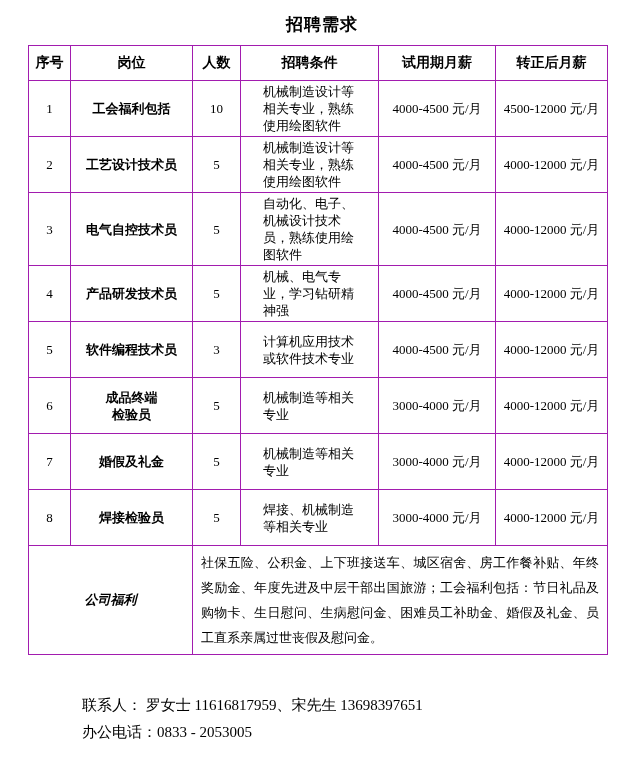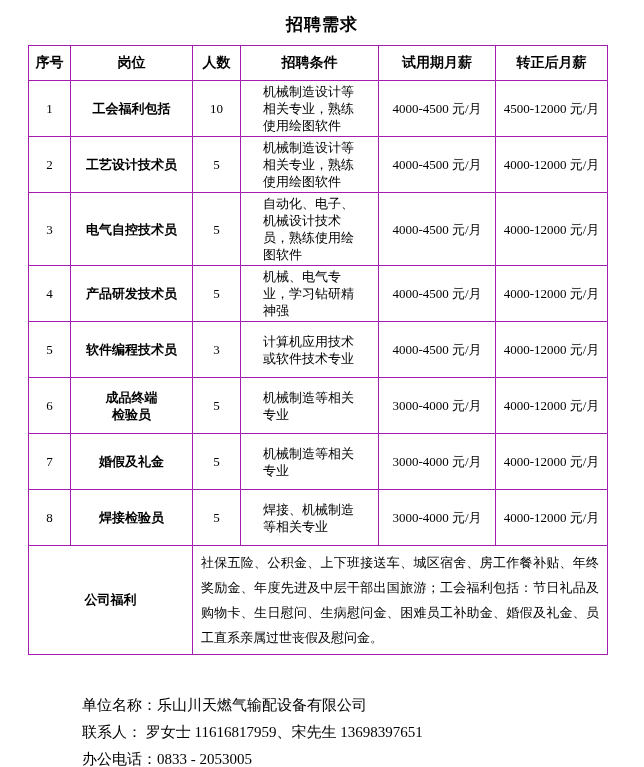--- a/index.html
+++ b/index.html
@@ -58,20 +58,21 @@
     padding: 2px 22px;
   }
   tr.benefits-row td {
     height: 92px;
     font-size: 13px;
   }
   td.benefits-label {
     text-align: center;
     font-weight: bold;
     font-size: 13.5px;
+    font-style: italic;
   }
   td.benefits-text {
     text-align: left;
     padding: 4px 8px;
     line-height: 25px;
     text-align: justify;
   }
   .info {
     margin: 37px 0 0 82px;
     font-size: 15px;
@@ -177,19 +178,18 @@
       </tbody>
     <tbody>
       <tr class="benefits-row">
         <td class="benefits-label" colspan="2">公司福利</td>
         <td class="benefits-text" colspan="4">社保五险、公积金、上下班接送车、城区宿舍、房工作餐补贴、年终奖励金、年度先进及中层干部出国旅游；工会福利包括：节日礼品及购物卡、生日慰问、生病慰问金、困难员工补助金、婚假及礼金、员工直系亲属过世丧假及慰问金。</td>
       </tr>
     </tbody>
   </table>
 
   <div class="info">
-    <div class="info-line"><span>单位名称：</span><span>乐山川天燃气输配设备有限公司</span></div>
     <div class="info-line"><span>联系人：</span><span> 罗女士 11616817959、宋先生 13698397651</span></div>
     <div class="info-line"><span>办公电话：</span><span>0833 - 2053005</span></div>
 
   </div>
 
 </div>
 
 </body></html>

